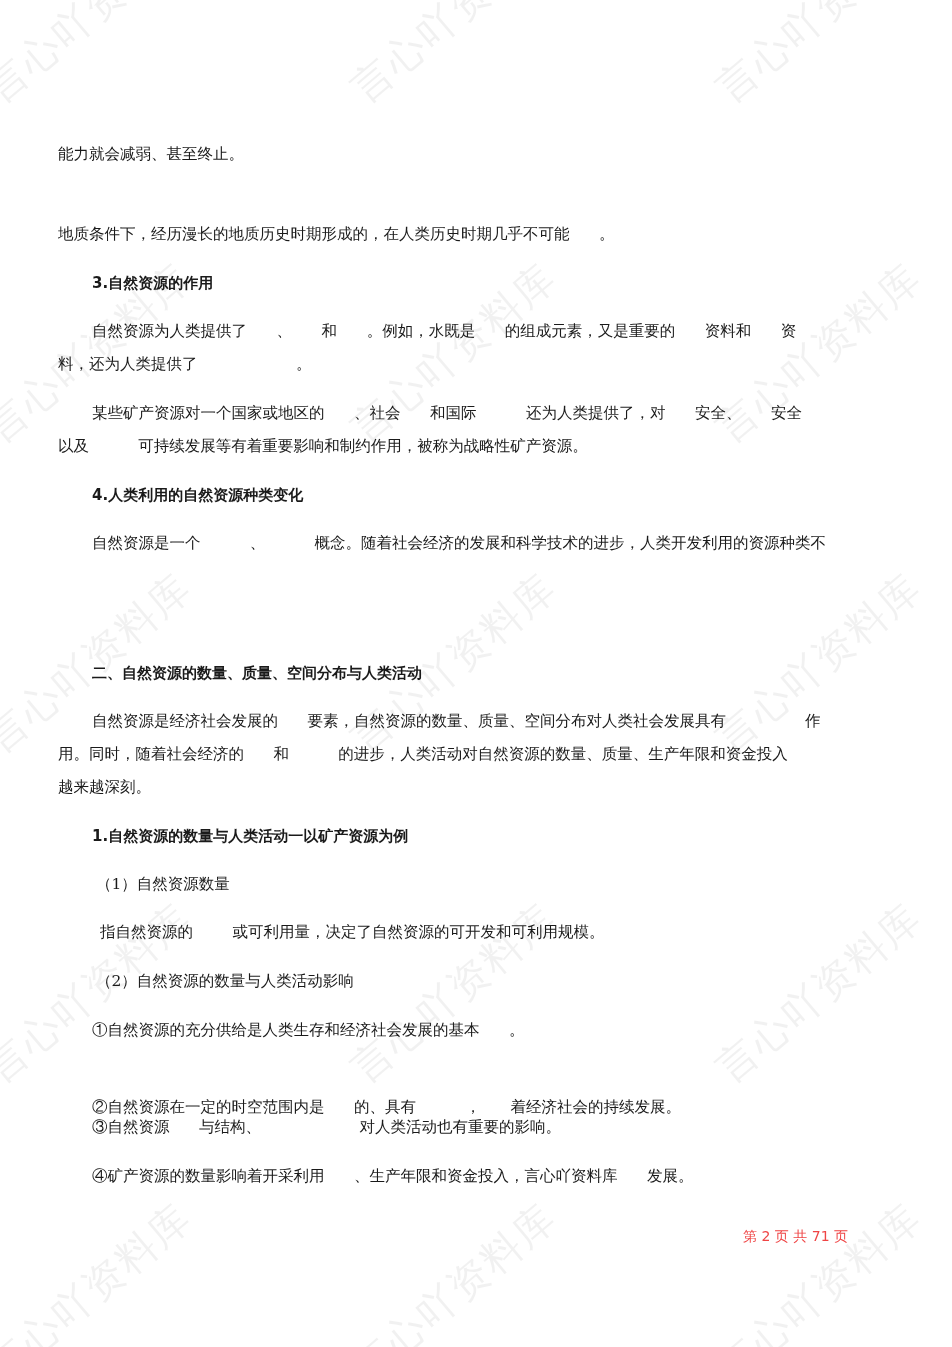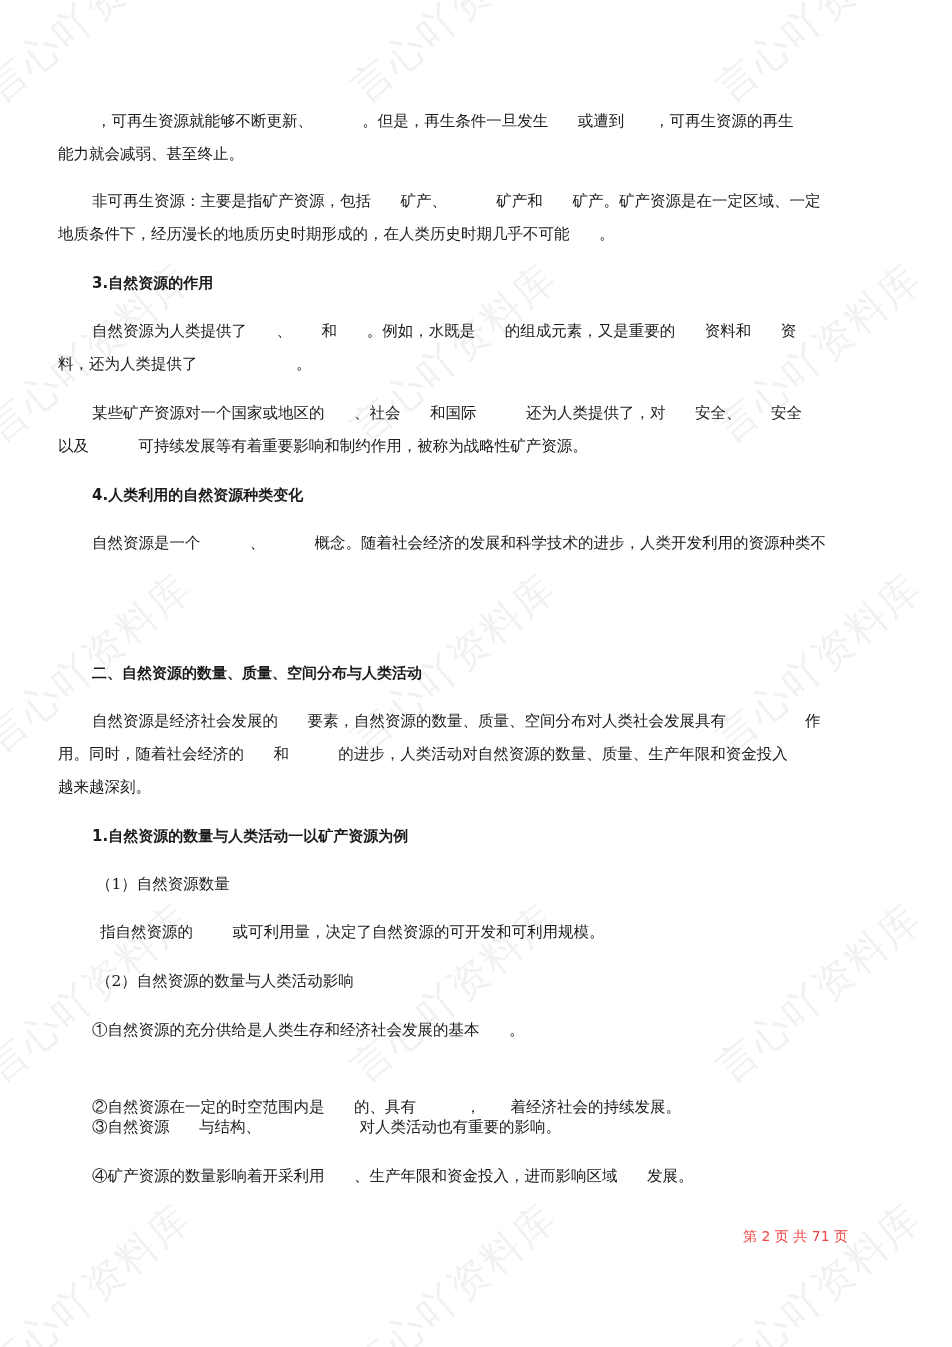--- a/index.html
+++ b/index.html
@@ -80,24 +80,22 @@
   <div class="wm" style="left:375px; top:1040px;">言心吖资料库</div>
   <div class="wm" style="left:740px; top:1040px;">言心吖资料库</div>
 
   <div class="wm" style="left:10px; top:1340px;">言心吖资料库</div>
   <div class="wm" style="left:375px; top:1340px;">言心吖资料库</div>
   <div class="wm" style="left:740px; top:1340px;">言心吖资料库</div>
 </div>
 
 <div class="page">
 
-  <div class="line" style="left:96px; top:111px;">，可再生资源就能够不断更新、          。但是，再生条件一旦发生      或遭到      ，可再生资源的再生</div>
   <div class="line" style="left:58px; top:144px;">能力就会减弱、甚至终止。</div>
 
-  <div class="line" style="left:92px; top:191px;">非可再生资源：主要是指矿产资源，包括      矿产、          矿产和      矿产。矿产资源是在一定区域、一定</div>
   <div class="line" style="left:58px; top:224px;">地质条件下，经历漫长的地质历史时期形成的，在人类历史时期几乎不可能      。</div>
 
   <div class="line heading" style="left:92px; top:273px;">3.自然资源的作用</div>
 
   <div class="line" style="left:92px; top:321px;">自然资源为人类提供了      、      和      。例如，水既是      的组成元素，又是重要的      资料和      资</div>
   <div class="line" style="left:58px; top:354px;">料，还为人类提供了                    。</div>
 
   <div class="line" style="left:92px; top:403px;">某些矿产资源对一个国家或地区的      、社会      和国际          还为人类提供了，对      安全、      安全</div>
   <div class="line" style="left:58px; top:436px;">以及          可持续发展等有着重要影响和制约作用，被称为战略性矿产资源。</div>
 
@@ -115,16 +113,16 @@
 
   <div class="line" style="left:96px; top:874px;">（1）自然资源数量</div>
 
   <div class="line" style="left:100px; top:922px;">指自然资源的        或可利用量，决定了自然资源的可开发和可利用规模。</div>
 
   <div class="line" style="left:96px; top:971px;">（2）自然资源的数量与人类活动影响</div>
 
   <div class="line" style="left:92px; top:1020px;">①自然资源的充分供给是人类生存和经济社会发展的基本      。</div>
   <div class="line" style="left:92px; top:1069px;margin-top:28px;">②自然资源在一定的时空范围内是      的、具有          ，      着经济社会的持续发展。</div>
   <div class="line" style="left:92px; top:1117px;">③自然资源      与结构、                    对人类活动也有重要的影响。</div>
-  <div class="line" style="left:92px; top:1166px;">④矿产资源的数量影响着开采利用      、生产年限和资金投入，进而影响区域      发展。</div>
+  <div class="line" style="left:92px; top:1166px;">④矿产资源的数量影响着开采利用      、生产年限和资金投入，言心吖资料库      发展。</div>
 
   <div class="footer">第 2 页 共 71 页</div>
 </div>
 
 </body></html>

